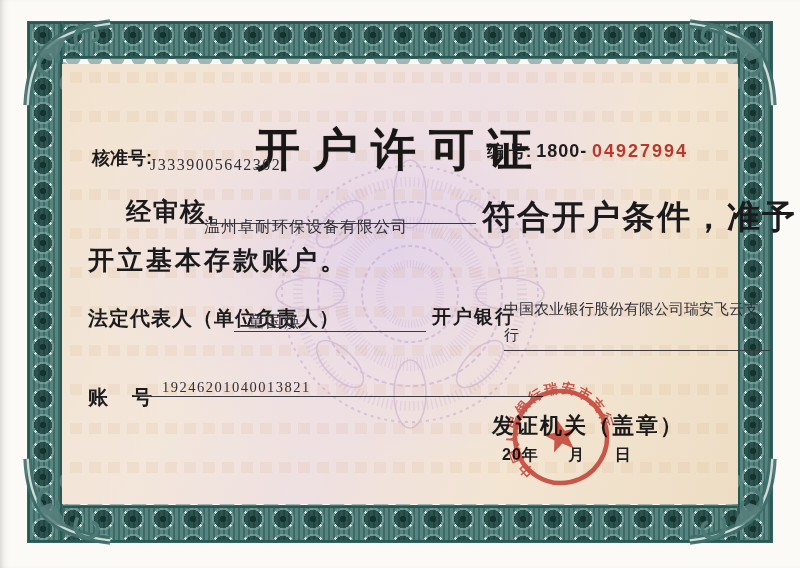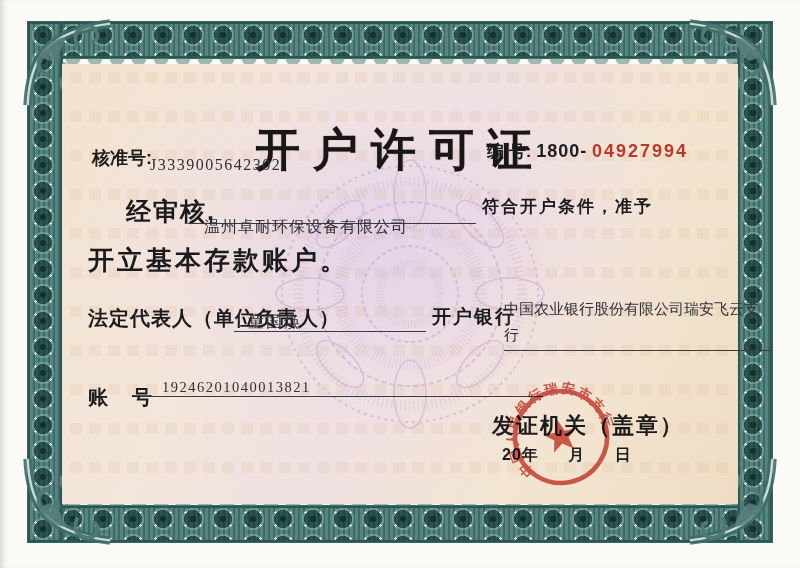--- a/index.html
+++ b/index.html
@@ -65,21 +65,21 @@
   .approval-lbl { left:30px; top:82px; font-size:18px; }
   .approval-val { left:88px; top:92px; font-size:16px; letter-spacing:1.5px; }
 
   .serial-row { right:50px; top:76px; font-size:17px; }
   .serial-prefix { font-size:18px; font-weight:bold; letter-spacing:1px; }
   .serial-num { font-size:18px; font-weight:bold; letter-spacing:2px; }
 
   .body1-prefix { left:64px; top:131px; font-size:25px; letter-spacing:2px; }
   .company-line { left:126px; top:124px; width:288px; border-bottom:1.5px solid #3a3a40; height:36px; }
   .company-name { position:absolute; left:16px; top:16px; font-size:16px; letter-spacing:1px; white-space:nowrap;margin-top:13px; }
-  .body1-suffix { left:420px; top:131px; font-size:17px; letter-spacing:2px; }
+  .body1-suffix { left:420px; top:131px; font-size:33px; letter-spacing:2px; }
   .body2 { left:26px; top:179px; font-size:26px; letter-spacing:3px; }
 
   .rep-lbl { left:26px; top:241px; font-size:20px; letter-spacing:1px; }
   .rep-line { left:172px; top:238px; width:192px; border-bottom:1.5px solid #3a3a40; height:30px; }
   .rep-name { position:absolute; left:14px; top:10px; font-size:16px; letter-spacing:2px; }
 
   .bank-lbl { left:370px; top:240px; font-size:19px; letter-spacing:2px; }
   .bank-box { left:442px; top:232px; width:266px; border-bottom:1.5px solid #3a3a40;
               font-size:15px; line-height:26px; white-space:normal; padding-bottom:2px; }
 

